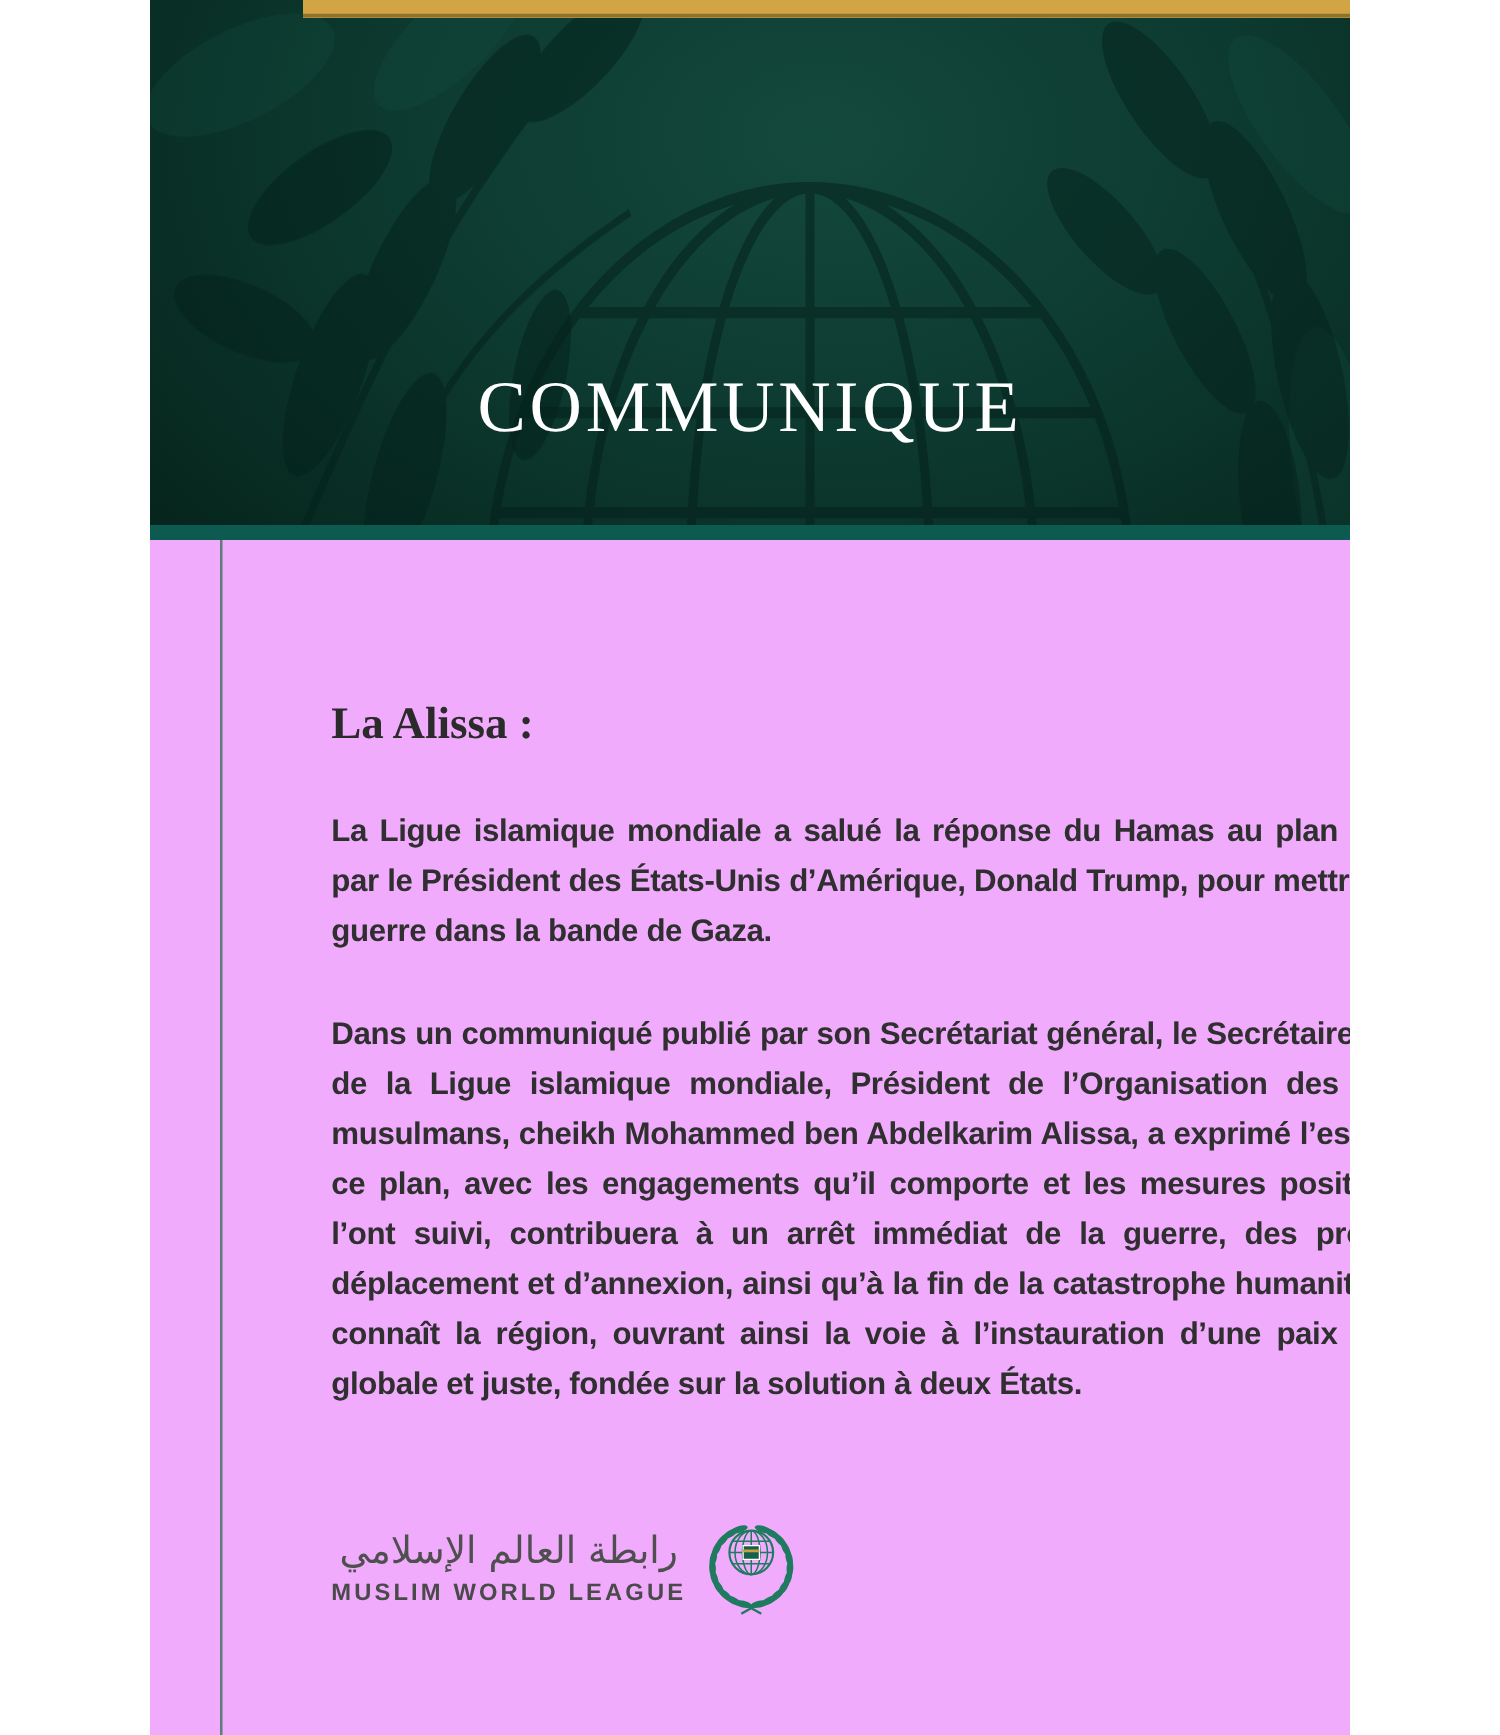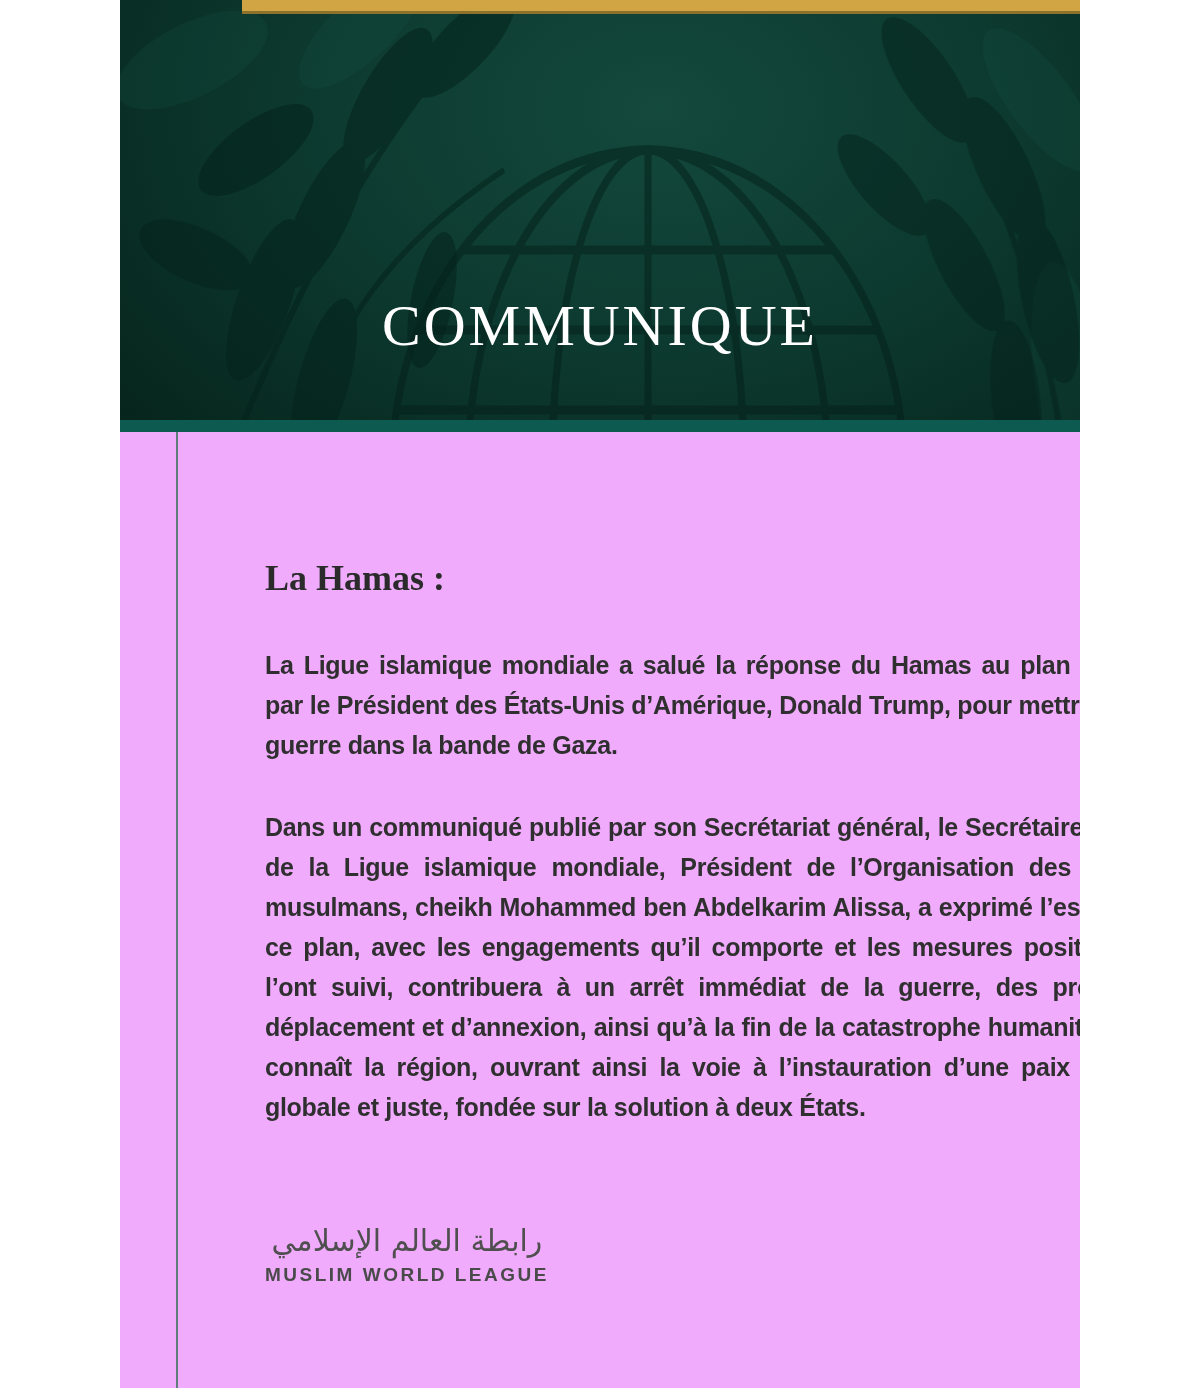--- a/index.html
+++ b/index.html
@@ -95,21 +95,21 @@
   }
   .doc-paragraph.p1 { margin-top: 46px; }
   .doc-paragraph.p2 { margin-top: 42px; }
 
   
   .logo-row {
     position: relative;
     margin-top: 85px;
     width: 100%;
     display: flex;
-    justify-content: space-between;
+    justify-content: flex-start;
     align-items: center;
     gap: 14px;
   }
   .logo-text-col {
     text-align: center;
   }
   .logo-arabic {
     direction: rtl;
     font-family: "DejaVu Sans", sans-serif;
     font-size: 30px;
@@ -185,21 +185,21 @@
     <div class="gold-bar"></div>
 
     <div class="header-title">COMMUNIQUE</div>
   </div>
   <div class="teal-strip"></div>
 
   <div class="hairline hairline-left"></div>
   <div class="hairline hairline-right"></div>
 
   <div class="content">
-    <h2 class="doc-heading">La Hamas :</h2>
+    <h2 class="doc-heading">La Alissa :</h2>
 
     <p class="doc-paragraph p1">La Ligue islamique mondiale a salué la réponse du Hamas au plan proposé par le Président des États-Unis d’Amérique, Donald Trump, pour mettre fin à la guerre dans la bande de Gaza.</p>
 
     <p class="doc-paragraph p2">Dans un communiqué publié par son Secrétariat général, le Secrétaire général de la Ligue islamique mondiale, Président de l’Organisation des savants musulmans, cheikh Mohammed ben Abdelkarim Alissa, a exprimé l’espoir que ce plan, avec les engagements qu’il comporte et les mesures positives qui l’ont suivi, contribuera à un arrêt immédiat de la guerre, des projets de déplacement et d’annexion, ainsi qu’à la fin de la catastrophe humanitaire que connaît la région, ouvrant ainsi la voie à l’instauration d’une paix durable, globale et juste, fondée sur la solution à deux États.</p>
 
     <div class="logo-row">
       <div class="logo-text-col">
         <div class="logo-arabic">رابطة العالم الإسلامي</div>
         <div class="logo-latin">MUSLIM WORLD LEAGUE</div>
       </div>

